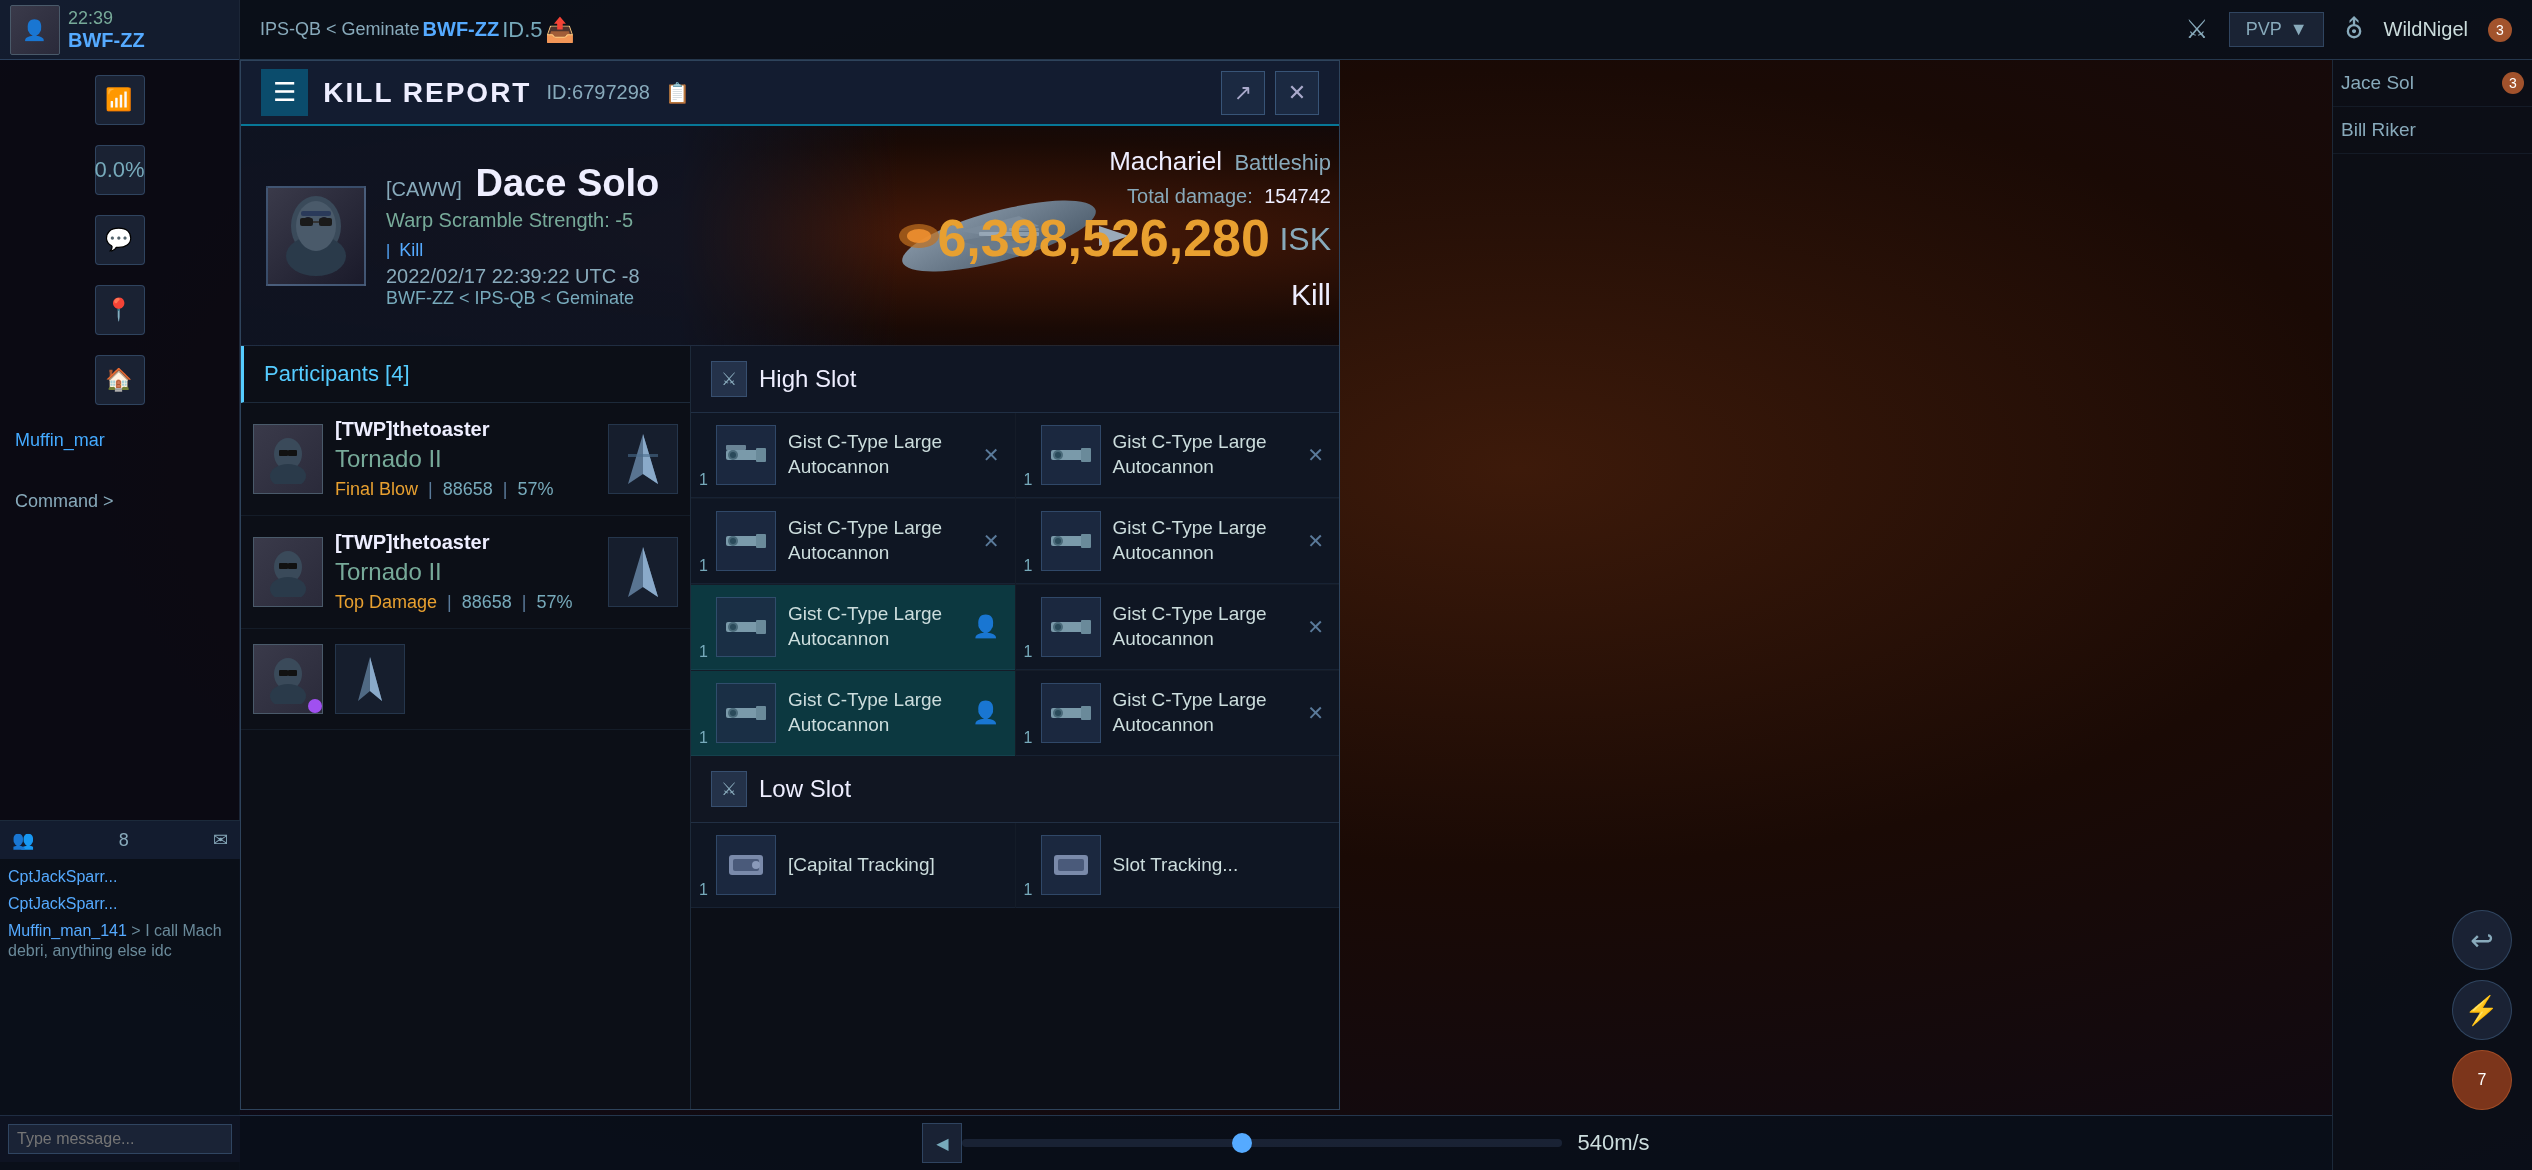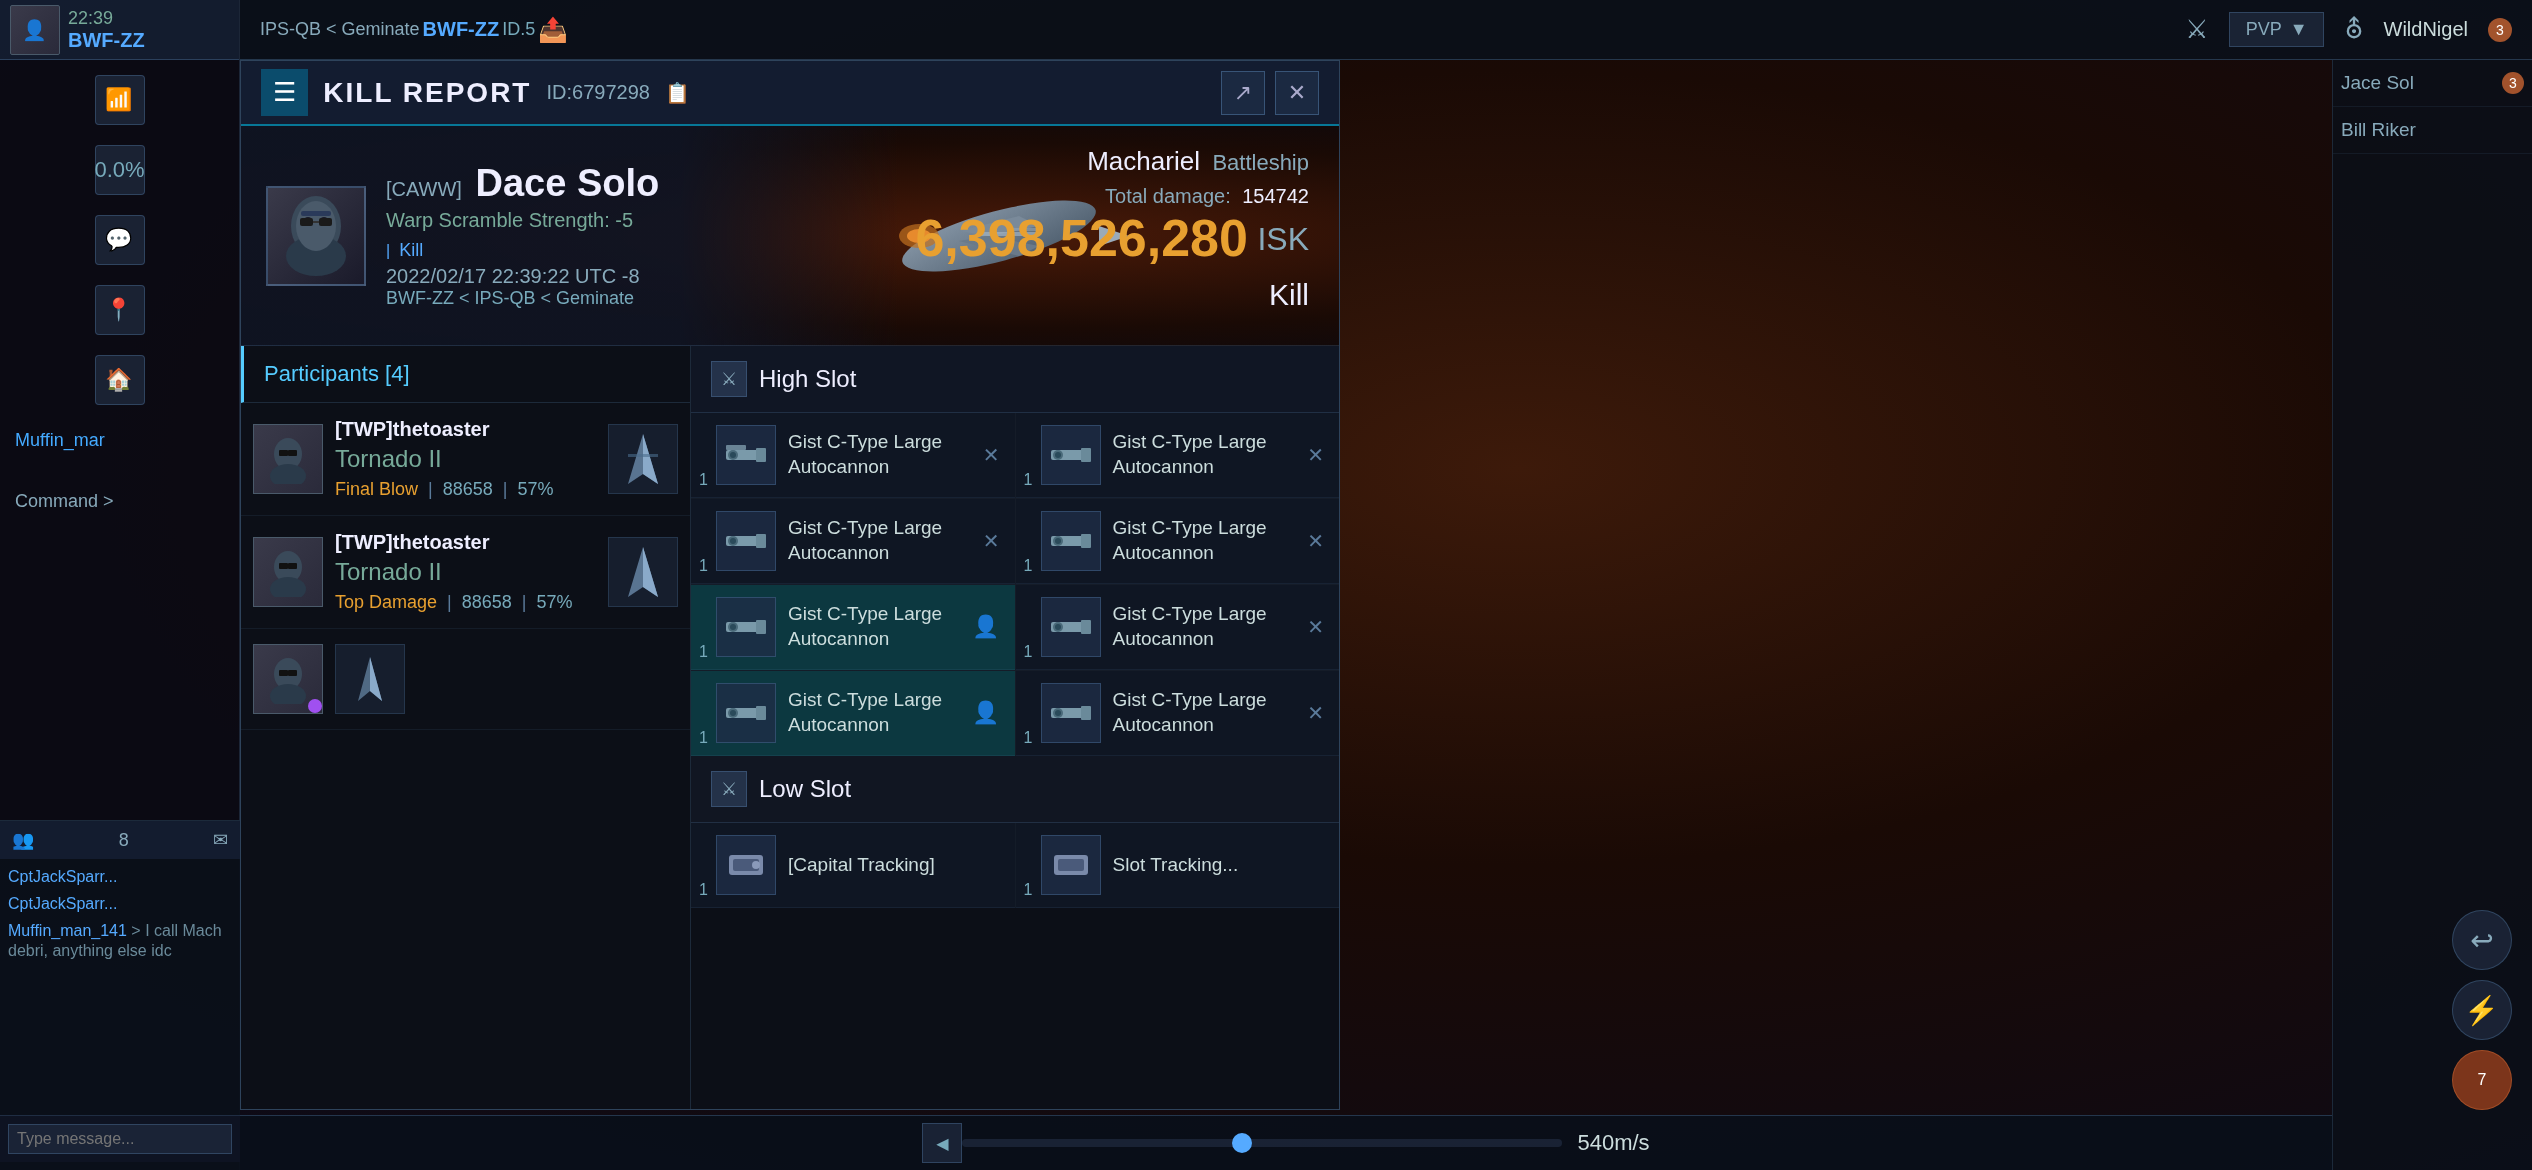--- a/index.html
+++ b/index.html
@@ -349,21 +349,21 @@
     }
 
     .ship-svg {
       width: 100%;
       height: 100%;
     }
 
     
     .kill-stats {
       position: absolute;
-      right: 30px;
+      right: 8px;
       top: 20px;
       text-align: right;
     }
 
     .ship-class {
       color: #eef;
       font-size: 26px;
     }
 
     .ship-type {
@@ -703,21 +703,21 @@
     <div class="chat-input-bar">
       <input type="text" placeholder="Type message..." style="">
     </div>
   </div>
 </div>
 
 <div class="top-bar">
   <div class="top-bar-left">
     <span style="color:#8ab; font-size:18px;">IPS-QB &lt; Geminate</span>
     <span style="color:#5af; font-size:20px; font-weight:bold;">BWF-ZZ</span>
-    <span style="color:#7ab; font-size:18px;">ID.5</span>
+    <span style="color:#7ab; font-size:22px;">ID.5</span>
     <span style="color:#7ab; font-size:24px;">📤</span>
   </div>
   <div class="top-bar-right">
     <span style="color:#8ab; font-size:26px;">⚔</span>
     <div class="pvp-button">
       <span>PVP</span>
       <span>▼</span>
     </div>
     <span style="color:#8ab; font-size:26px;">⛢</span>
     <span class="top-right-name">WildNigel</span>

